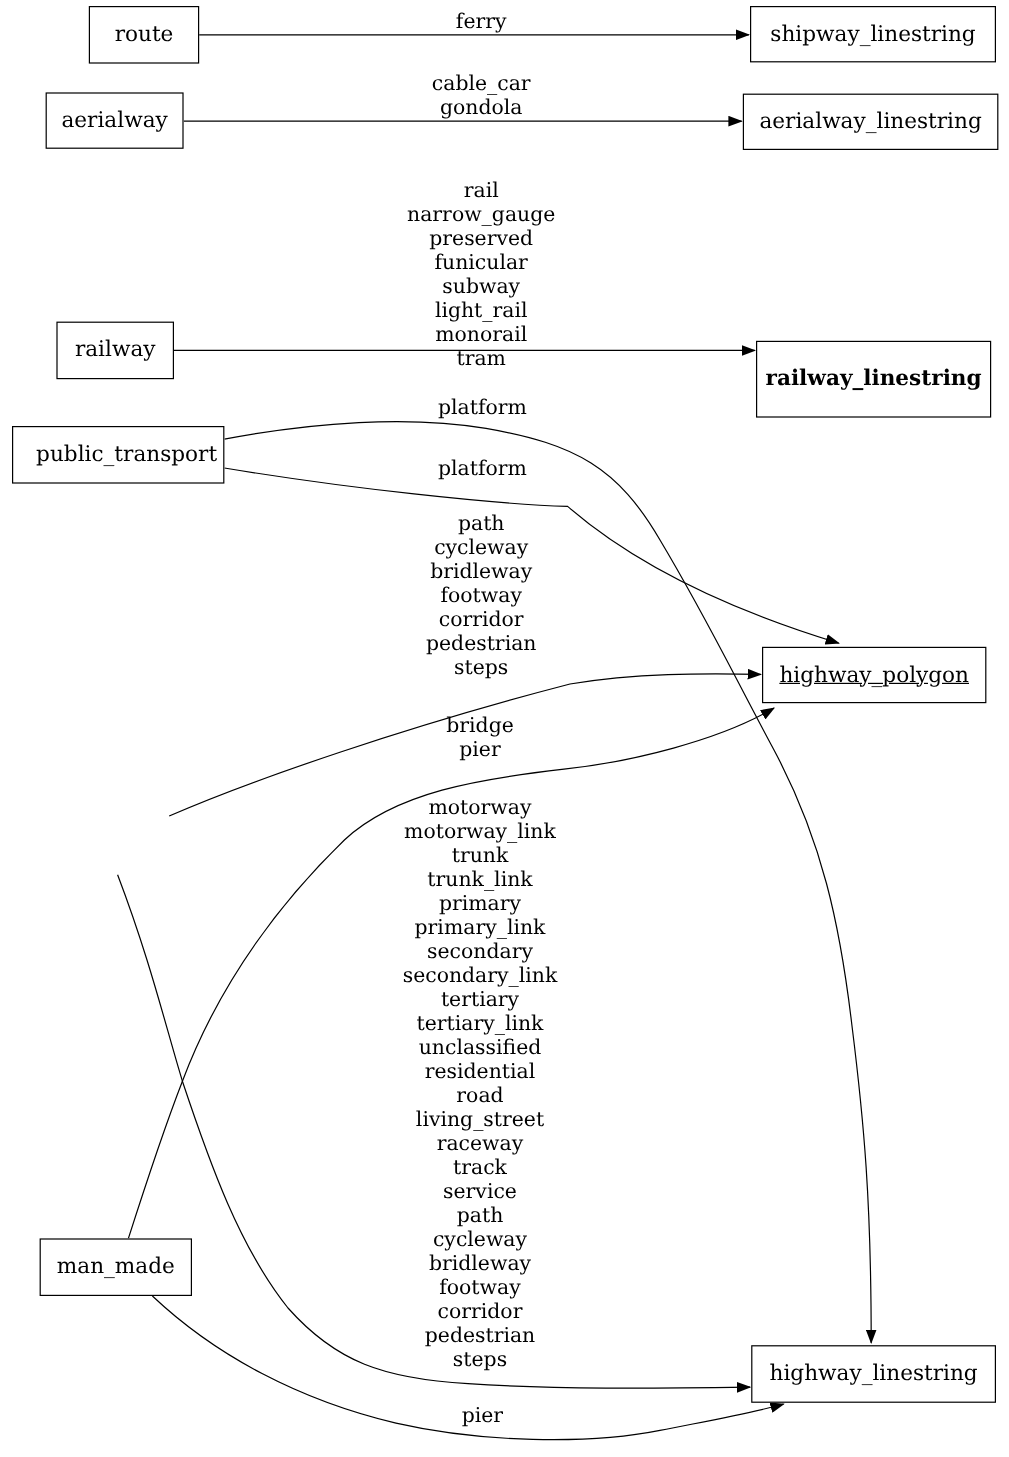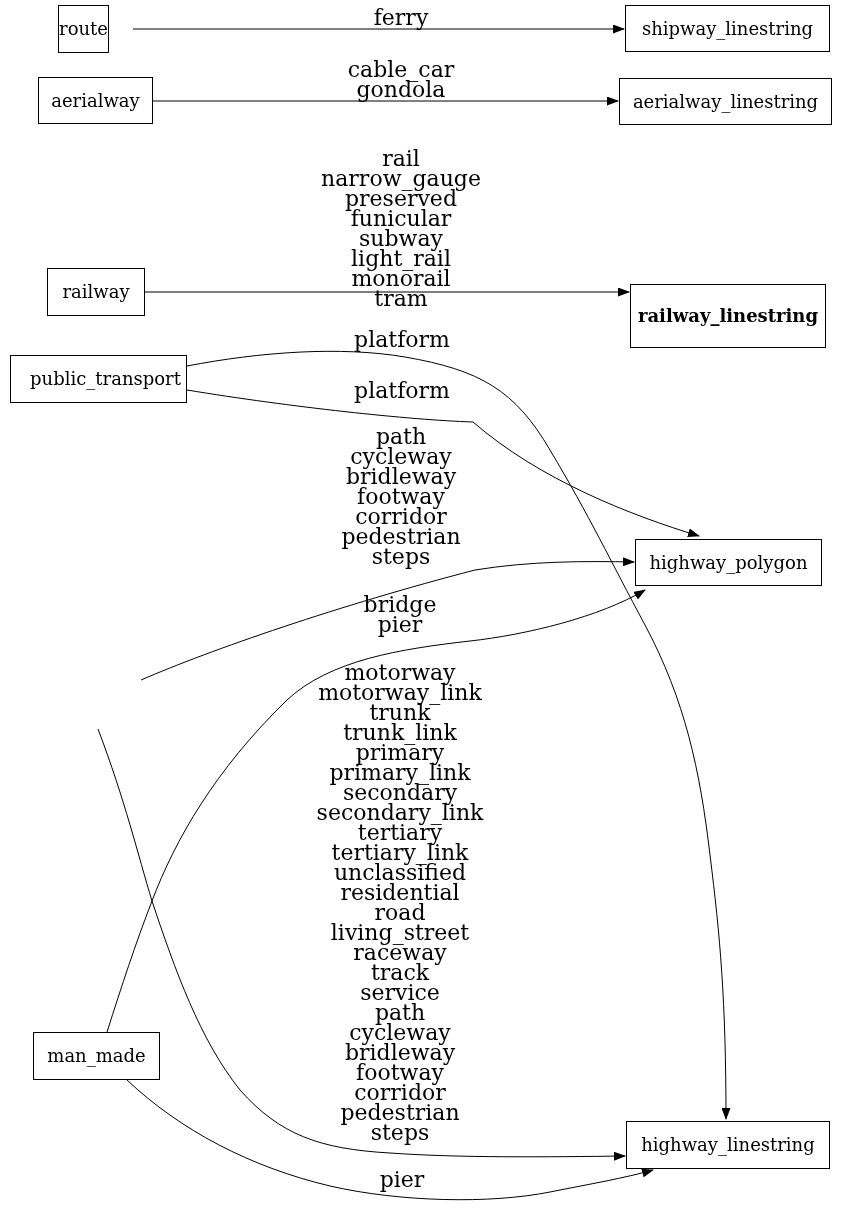--- a/index.html
+++ b/index.html
@@ -31,21 +31,21 @@
     align-items: center;
     justify-content: center;
     font-size: 18px;
     line-height: 20px;
     white-space: nowrap;
   }
   .edge-label {
     position: absolute;
     transform: translateX(-50%);
     text-align: center;
-    font-size: 22px;
+    font-size: 17px;
     line-height: 20px;
     white-space: pre-line;
   }
 </style>
 </head>
 <body>
 
 <div id="canvas">
 
   <svg id="edge-layer" width="841" height="1214" viewBox="0 0 841 1214" xmlns="http://www.w3.org/2000/svg">
@@ -81,38 +81,38 @@
     <path class="edge" d="M 98 729 C 125 800, 138 855, 152 901
              C 175 970, 200 1040, 240 1090
              C 280 1135, 320 1149, 390 1153
              C 460 1158, 548 1157, 625 1156" marker-end="url(#arrow)"></path>
 
     <path class="edge" d="M 127 1080 C 180 1130, 250 1167, 330 1186
              C 400 1202, 490 1204, 550 1192
              C 590 1184, 625 1178, 653 1170" marker-end="url(#arrow)"></path>
   </svg>
 
-  <div class="node" style="left:58px; top:5px; width:51px; height:48px;">route</div>
+  <div class="node" style="left:74px; top:5px; width:92px; height:48px;">route</div>
 
   <div class="node" style="left:38px; top:77px; width:115px; height:47px;">aerialway</div>
 
   <div class="node" style="left:47px; top:268px; width:98px; height:48px;">railway</div>
 
   <div class="node" style="left:10px; top:355px; width:177px; height:48px;padding-left:14px;">public_transport</div>
 
 
   <div class="node" style="left:33px; top:1032px; width:127px; height:48px;">man_made</div>
 
   <div class="node" style="left:625px; top:5px; width:205px; height:47px;">shipway_linestring</div>
 
   <div class="node" style="left:619px; top:78px; width:213px; height:47px;text-align:right;">aerialway_linestring</div>
 
   <div class="node" style="left:630px; top:284px; width:196px; height:64px;font-weight:bold;">railway_linestring</div>
 
-  <div class="node" style="left:635px; top:539px; width:187px; height:47px;">highway_polygon</div>
+  <div class="node" style="left:635px; top:539px; width:187px; height:47px;text-decoration:underline;">highway_polygon</div>
 
   <div class="node" style="left:626px; top:1121px; width:204px; height:48px;">highway_linestring</div>
 
   <div class="edge-label" style="left:401px; top:8px;">ferry</div>
 
   <div class="edge-label" style="left:401px; top:60px;">cable_car
 gondola</div>
 
   <div class="edge-label" style="left:401px; top:149px;">rail
 narrow_gauge

